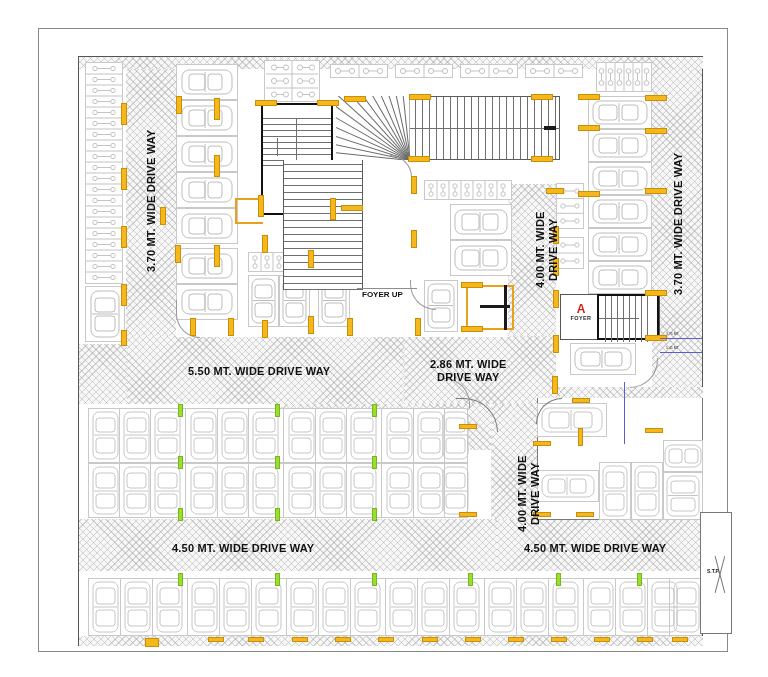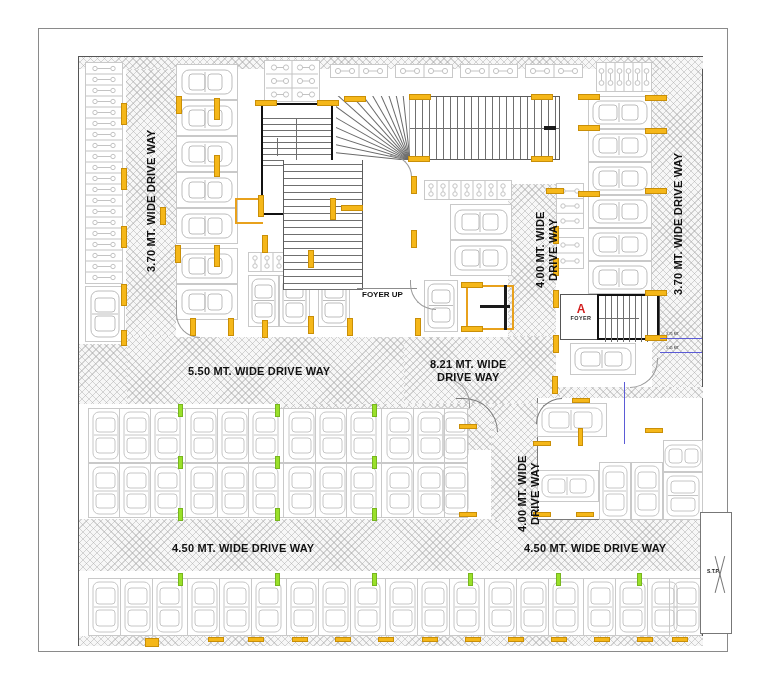--- a/index.html
+++ b/index.html
@@ -1494,21 +1494,21 @@
   <span class="dimtxt" style="left:666px;top:332px;">3.75 MT</span>
   <span class="dimtxt" style="left:666px;top:346px;">5.45 MT</span>
 
   <div style="position:absolute;left:145px;top:272px;transform:rotate(-90deg);transform-origin:0 0;">
     <span class="lbl lbl-v">3.70 MT. WIDE DRIVE WAY</span>
   </div>
   <div style="position:absolute;left:672px;top:295px;transform:rotate(-90deg);transform-origin:0 0;">
     <span class="lbl lbl-v">3.70 MT. WIDE DRIVE WAY</span>
   </div>
   <span class="lbl lbl-h" style="left:188px;top:365px;">5.50 MT. WIDE DRIVE WAY</span>
-  <span class="lbl lbl-h" style="left:430px;top:358px;text-align:center;">8.21 MT. WIDE
+  <span class="lbl lbl-h" style="left:430px;top:358px;text-align:center;">2.86 MT. WIDE
 DRIVE WAY</span>
 
   <div style="position:absolute;left:534px;top:288px;transform:rotate(-90deg);transform-origin:0 0;text-align:center;">
     <span class="lbl lbl-v">4.00 MT. WIDE
 DRIVE WAY</span>
   </div>
   <div style="position:absolute;left:516px;top:532px;transform:rotate(-90deg);transform-origin:0 0;text-align:center;">
     <span class="lbl lbl-v">4.00 MT. WIDE
 DRIVE WAY</span>
   </div>

